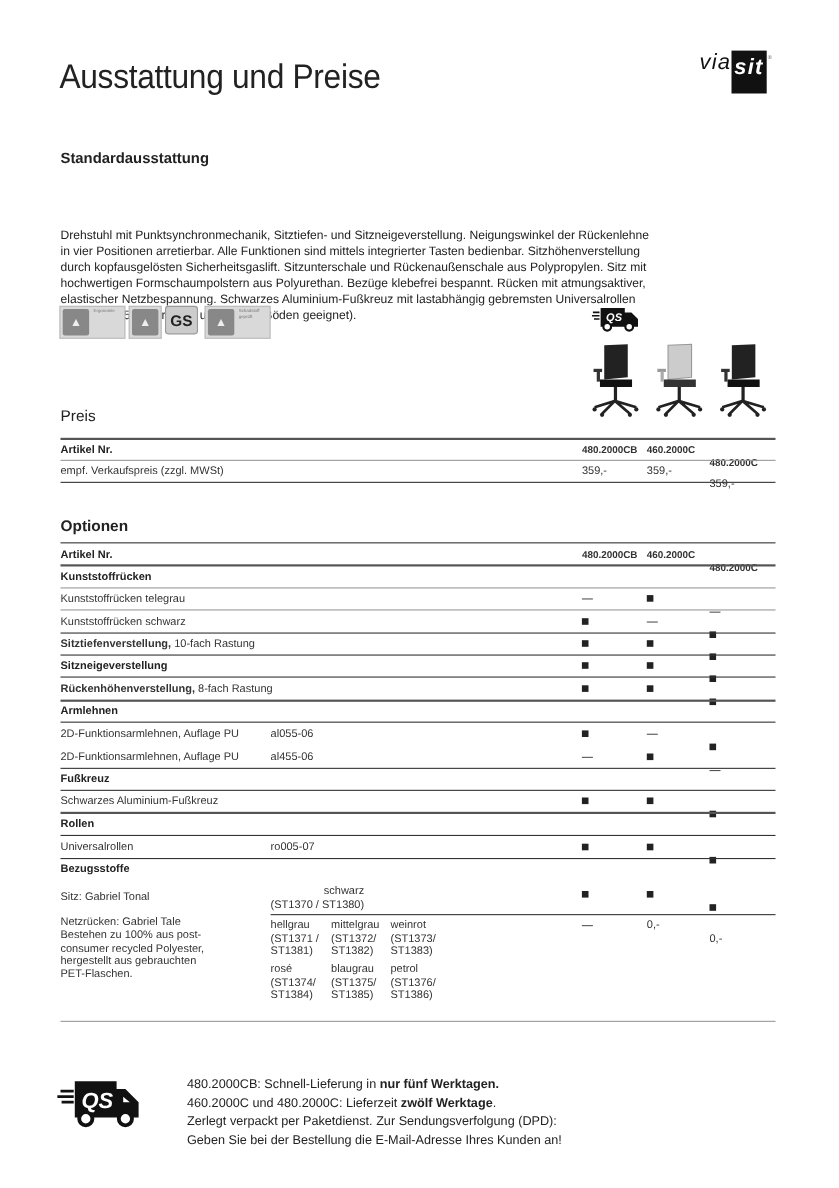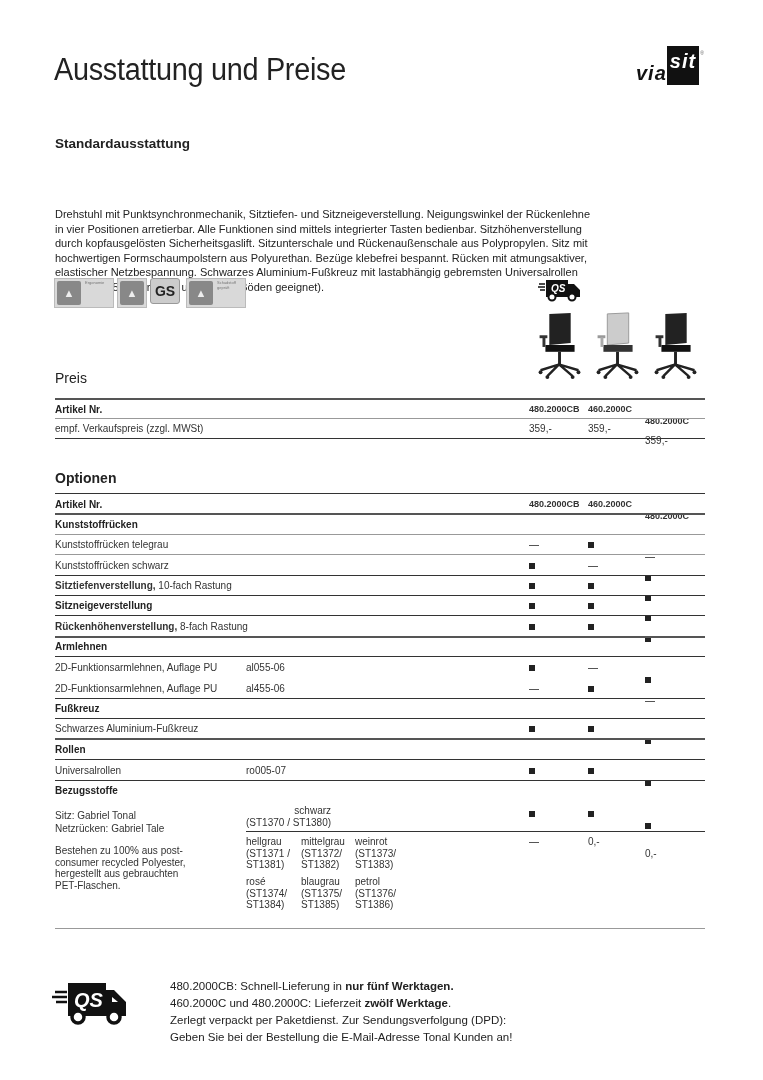--- a/index.html
+++ b/index.html
@@ -1,21 +1,21 @@
 <!DOCTYPE html>
 <html><head>
 <meta charset="utf-8">
 <style>
   html, body { margin: 0; padding: 0; background: #fff; }
   body { width: 763px; height: 1080px; position: relative; overflow: hidden;
          font-family: "Liberation Sans", sans-serif; color: #1a1a1a; }
   .abs { position: absolute; }
   .title { left: 54px; top: 52px; font-size: 31px; font-weight: 300; letter-spacing: -0.3px; color: #222; transform: scaleX(0.93); transform-origin: left; }
   .logo { left: 636px; top: 46px; height: 36px; display: flex; align-items: flex-start; }
-  .logo .via { font-size: 20px; font-weight: bold; font-style: italic; color: #111; margin-top: 16px; letter-spacing: 1px; }
+  .logo .via { font-size: 20px; font-weight: normal; font-style: italic; color: #111; margin-top: 0; letter-spacing: 1px; }
   .logo .sit { background: #111; color: #fff; font-size: 20px; font-weight: bold; font-style: italic; padding: 4px 3px 12px 3px; letter-spacing: 1px; }
   .logo .reg { font-size: 5px; color: #666; margin-left: 1px; margin-top: 4px; }
   .h2 { font-size: 13.5px; font-weight: bold; color: #222; }
   .h2.light { font-weight: normal; font-size: 14px; }
   .para { left: 55px; top: 160px; width: 540px; font-size: 11px; line-height: 14.6px; color: #222; margin-top: 47px; }
   .cert { top: 278px; height: 30px; display: flex; }
   .cert .box { background: #d9d9d9; border: 1px solid #bbb; display: flex; align-items: center; justify-content: center; }
   .cert .tuv { width: 24px; height: 24px; background: #888; border-radius: 2px; margin: 2px; display: flex; align-items: center; justify-content: center; }
   .cert .tuv::after { content: "▲"; color: #eee; font-size: 11px; }
   .cert .txt { font-size: 4px; color: #777; padding: 2px; width: 26px; height: 26px; }
@@ -246,21 +246,21 @@
     <span class="c3"><span class="sq"></span></span>
   </div>
   <div class="hr" style="top:287px;"></div>
 
   <div class="row" style="top:292px;">
       <span class="lbl hdr">Bezugsstoffe</span>
     </div>
 
   <div class="row fabric" style="top:317px;">
     <div>Sitz: Gabriel Tonal</div>
-    <div style="margin-top:1px;">Netzrücken: Gabriel Tale</div>
+    <div style="margin-top:11px;">Netzrücken: Gabriel Tale</div>
   </div>
 
   <div class="row fabric" style="top:312px;">
     <div class="code">
       <div>schwarz</div>
       <div>(ST1370 / ST1380)</div>
     </div>
     <span class="c1" style="top:3px;"><span class="sq"></span></span>
     <span class="c2" style="top:3px;"><span class="sq"></span></span>
     <span class="c3" style="top:3px;"><span class="sq"></span></span>
@@ -320,14 +320,14 @@
   <line x1="4" y1="22" x2="15" y2="22" stroke="#111" stroke-width="2.5"></line>
   <path d="M60 17 L66 22 L60 22 Z" fill="#fff"></path>
   <circle cx="26" cy="37" r="6" fill="#fff" stroke="#111" stroke-width="3.5"></circle>
   <circle cx="62" cy="37" r="6" fill="#fff" stroke="#111" stroke-width="3.5"></circle>
   <text x="22" y="27" font-size="20" font-weight="bold" font-style="italic" fill="#fff" font-family="Liberation Sans, sans-serif">QS</text>
 </svg>
 <div class="abs footer-text">
   <div><span>480.2000CB: Schnell-Lieferung in </span><b>nur fünf Werktagen.</b></div>
   <div><span>460.2000C und 480.2000C: Lieferzeit </span><b>zwölf Werktage</b><span>.</span></div>
   <div>Zerlegt verpackt per Paketdienst. Zur Sendungsverfolgung (DPD):</div>
-  <div>Geben Sie bei der Bestellung die E-Mail-Adresse Tonal Kunden an!</div>
+  <div>Geben Sie bei der Bestellung die E-Mail-Adresse Ihres Kunden an!</div>
 </div>
 
 </body></html>

